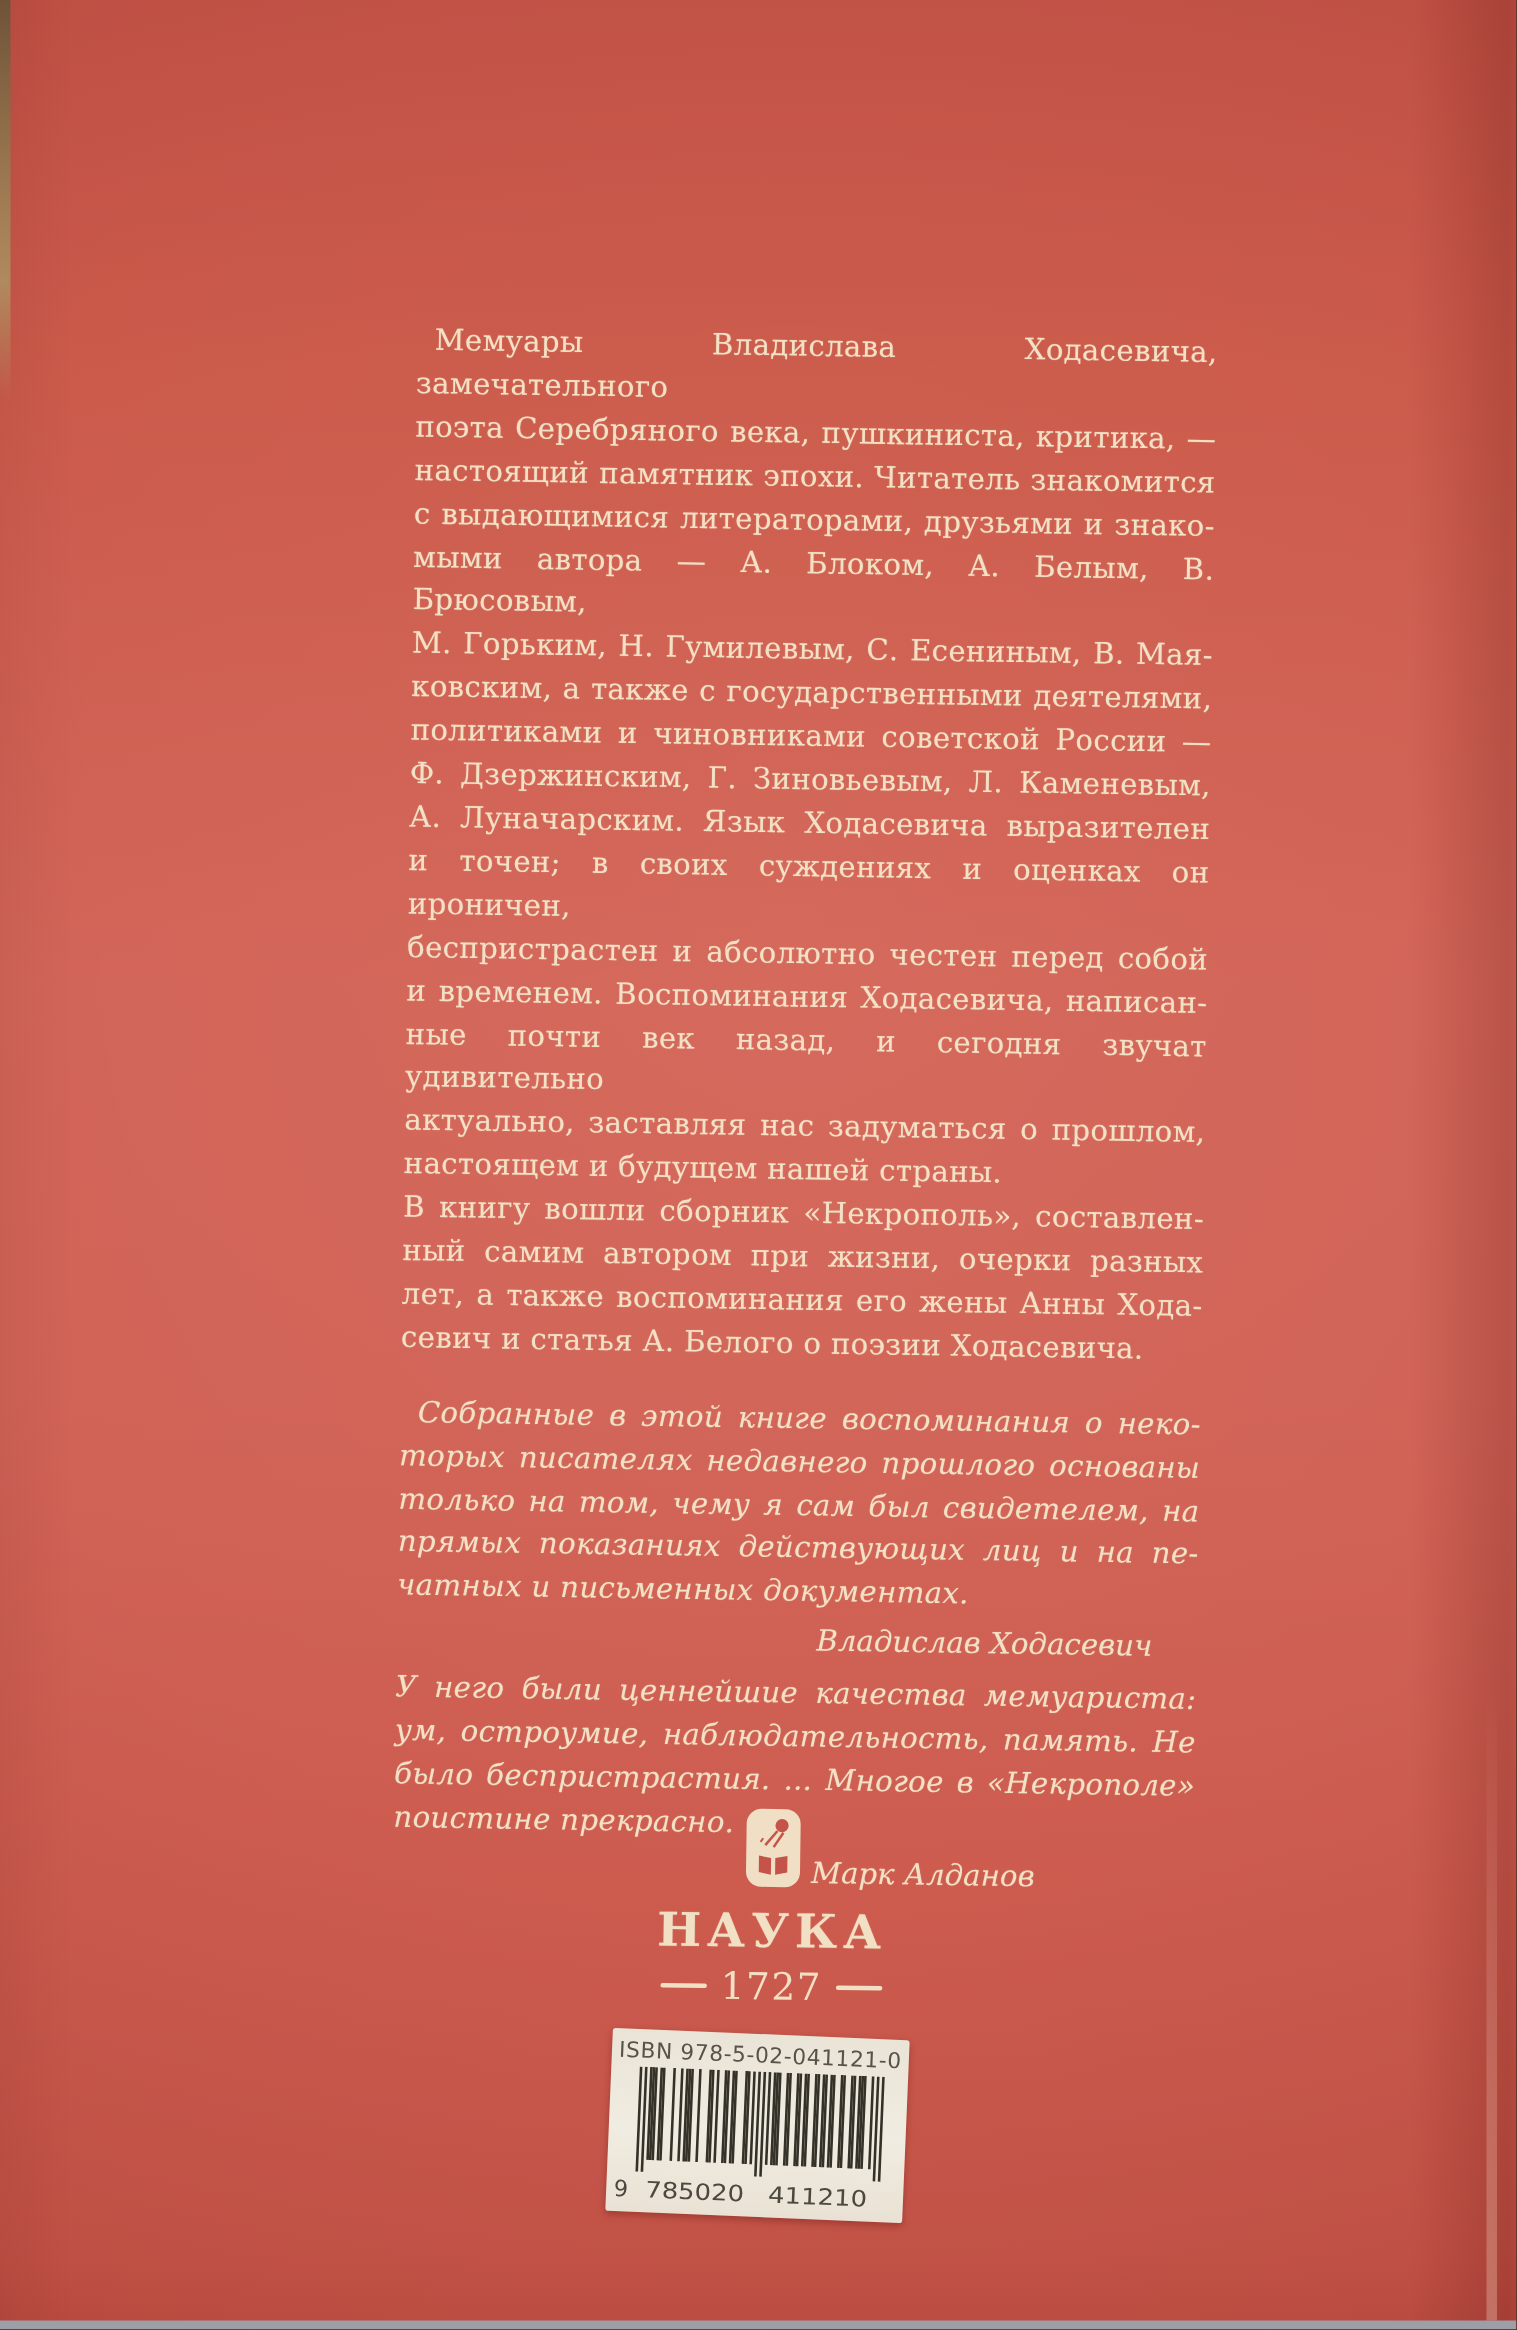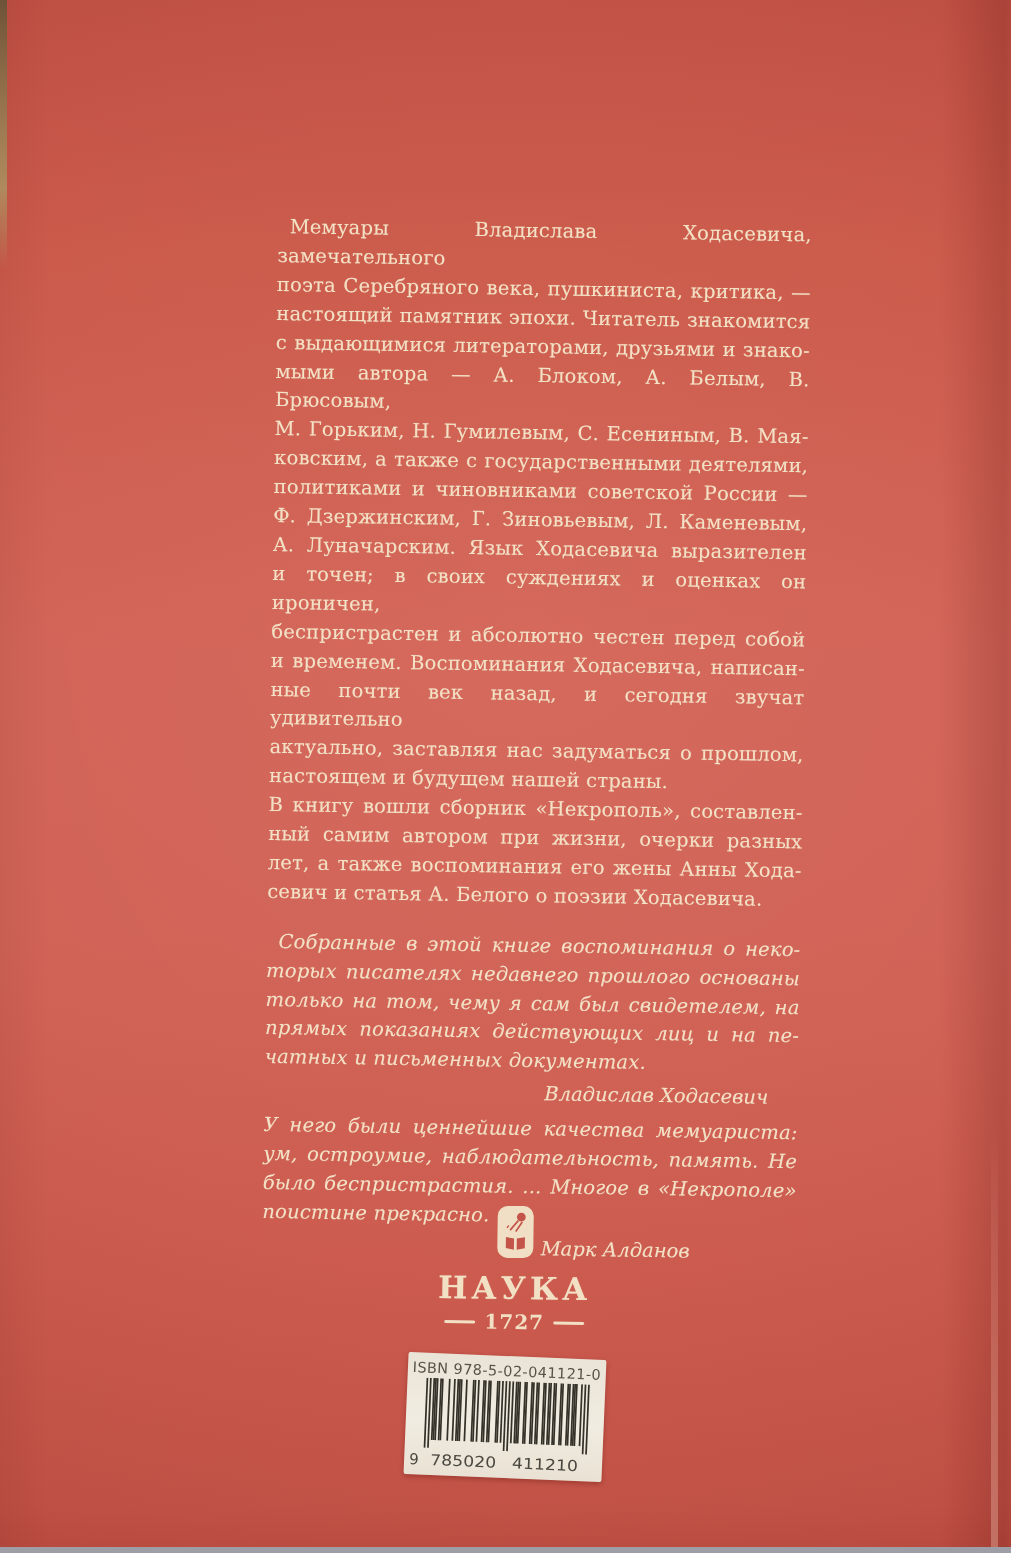--- a/index.html
+++ b/index.html
@@ -30,21 +30,21 @@
   .q1{margin-top:21px;}
   .q2{margin-top:6px;}
 
   
   .publisher{position:absolute;left:415px;top:1205px;width:200px;text-align:center;transform:rotate(0.8deg);
     color:#f2e0c4;}
   .logo-badge{display:inline-block;}
   .pub-name{margin-top:9px;font-size:31px;font-weight:bold;letter-spacing:4px;line-height:32px;text-shadow:0 0 1px rgba(248,230,205,0.4);}
   .pub-year{margin-top:6px;display:flex;align-items:center;justify-content:center;gap:9px;}
   .pub-year .dash{width:31px;height:3px;background:#f2e0c4;border-radius:2px;}
-  .pub-year .yr{font-size:20px;font-weight:bold;letter-spacing:1px;}
+  .pub-year .yr{font-size:25px;font-weight:normal;letter-spacing:1px;}
 
   
   .bclabel{position:absolute;left:406px;top:1356px;width:198px;height:122px;background:linear-gradient(180deg,#eae4d7 0%,#f1ece1 55%,#e9e2d4 100%);
     transform:rotate(2.4deg);border-radius:2px;box-shadow:0 2px 5px rgba(90,15,8,0.35);}
   .isbn-line{margin-top:7px;text-align:center;font-family:"DejaVu Sans","Liberation Sans",sans-serif;
     font-size:14.5px;letter-spacing:0.4px;color:#575349;}
   .ean-svg{display:block;margin:2px auto 0 auto;}
 </style>
 </head>
 <body>

